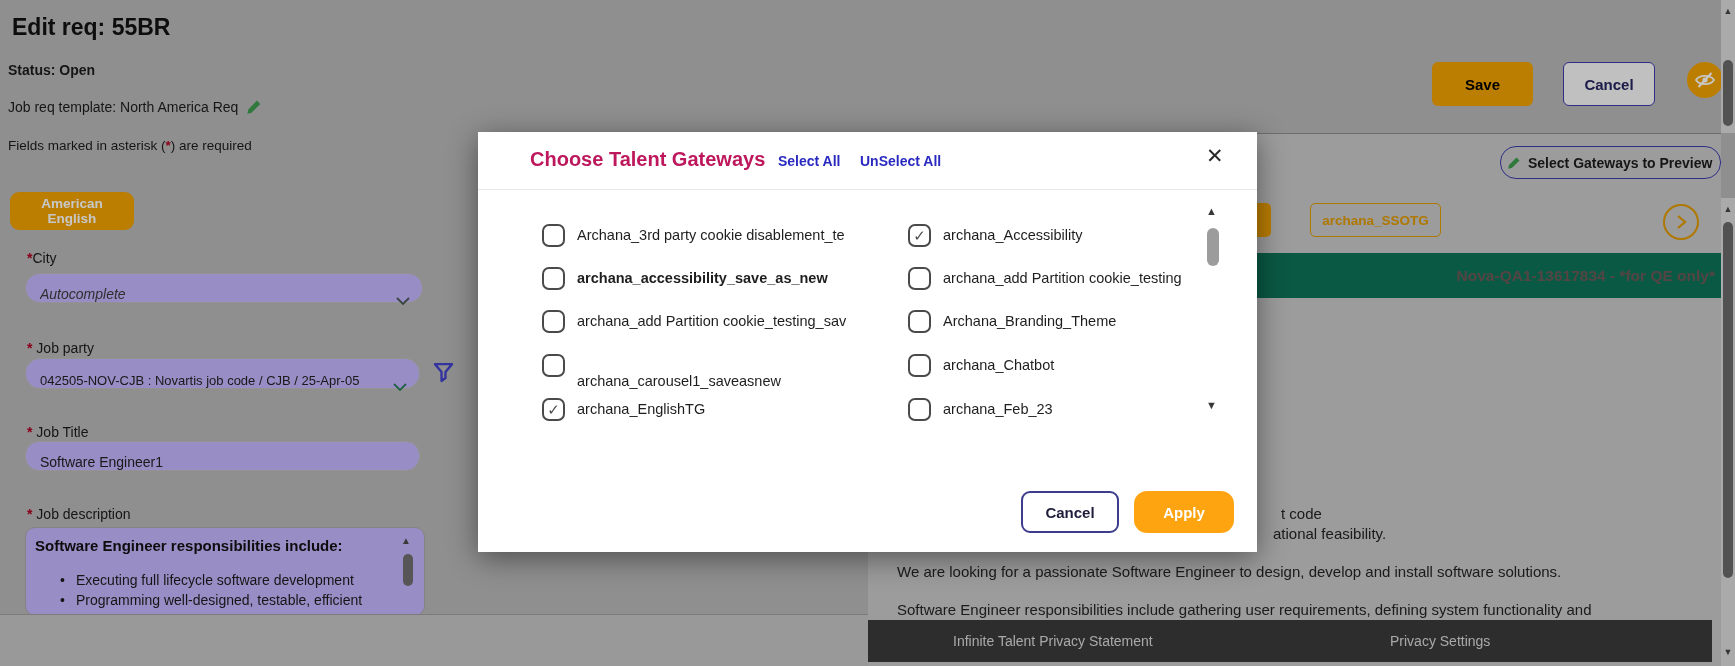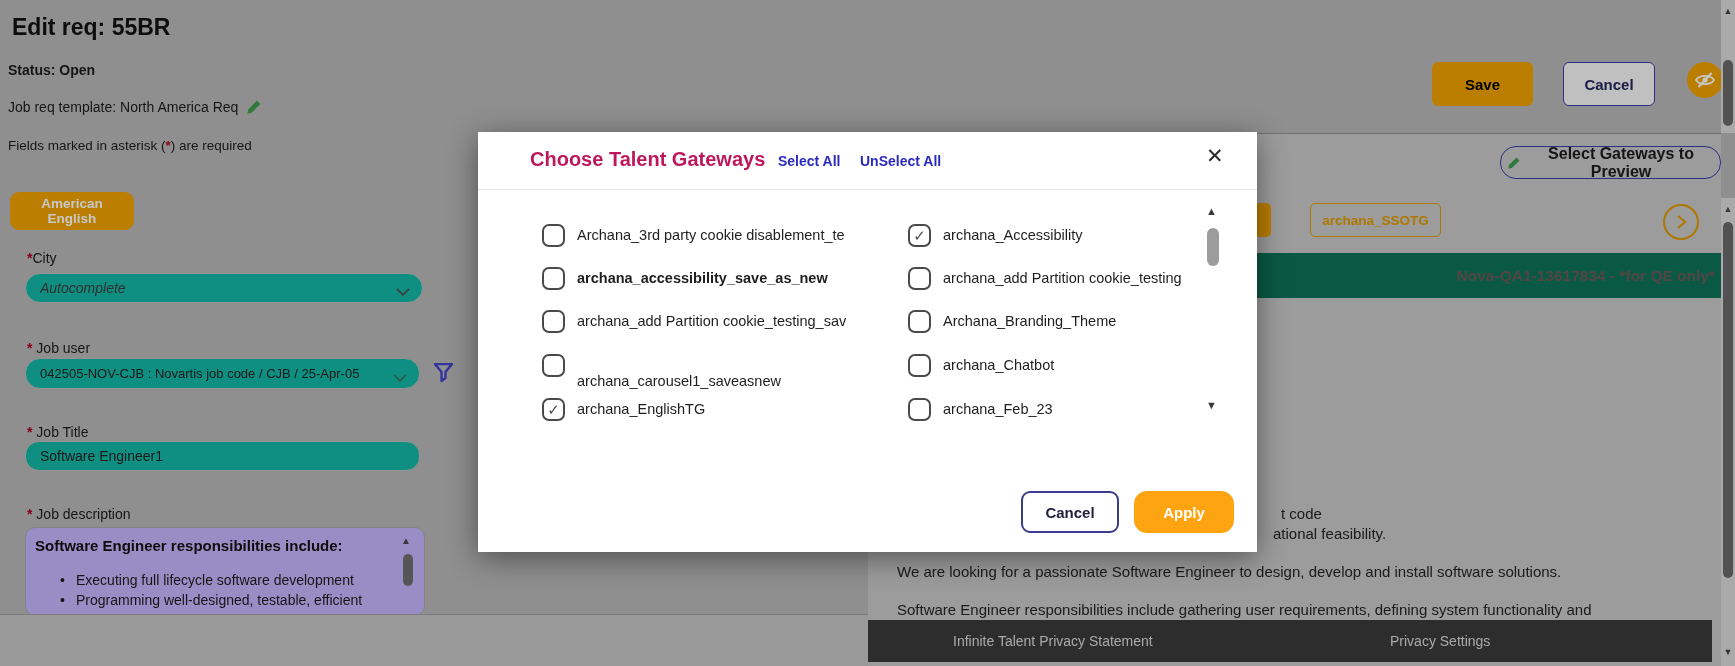--- a/index.html
+++ b/index.html
@@ -7,39 +7,39 @@
     background:#b8b8b8;font-family:"Liberation Sans",sans-serif;color:#1a1a1a;}
   .abs{position:absolute;}
   
   .page-title{font-size:23px;font-weight:bold;color:#111;}
   .meta{font-size:14px;color:#1c1c1c;}
   .req-note{font-size:13.5px;color:#1c1c1c;}
   .ast{color:#b00020;font-weight:bold;}
   .pill-btn{background:#f0a202;color:#fff;border:none;border-radius:9px;
     font-size:13.5px;font-weight:bold;font-family:inherit;}
   .field-label{font-size:14px;color:#1b1b1b;}
-  .select{background:#14b8a6;border:1px solid #bdbdbd;border-radius:15px;
-    display:flex;align-items:center;padding:0 12px 0 14px;box-sizing:border-box;}
+  .select{background:#c4b5fd;border:1px solid #bdbdbd;border-radius:15px;
+    display:flex;align-items:flex-end;padding:0 12px 0 14px;box-sizing:border-box;}
   .select .val{flex:1;font-size:14px;color:#222;white-space:nowrap;overflow:hidden;}
   .select .val.italic{font-style:italic;color:#3d3d3d;}
   .select .val.small{font-size:13px;}
   .chev{width:14px;height:10px;flex:0 0 auto;}
   .desc-box{background:#c4b5fd;border:1px solid #a8a8a8;border-radius:10px;overflow:hidden;}
   .desc-head{font-size:15px;font-weight:bold;color:#111;}
   .desc-line{font-size:14px;color:#1c1c1c;}
   .mini-scroll-arrow{font-size:10px;color:#4a4a4a;line-height:10px;}
   .mini-thumb{background:#6f6f6f;border-radius:5px;}
   .btn-solid{background:#f0a202;color:#000000;border:none;border-radius:6px;
     font-size:15px;font-weight:bold;font-family:inherit;}
   .btn-outline{background:#f6f6f6;color:#25255e;border:1.5px solid #3c3cae;border-radius:6px;
     font-size:15px;font-weight:bold;font-family:inherit;}
   .panel{background:#c8c8c8;border-top:1px solid #8d8d8d;}
   .gw-preview-btn{background:transparent;border:1.5px solid #3c3cae;border-radius:16px;
-    display:flex;align-items:center;gap:7px;justify-content:space-between;
-    font-size:16px;font-weight:bold;color:#1c1c1c;font-family:inherit;}
+    display:flex;align-items:center;gap:7px;justify-content:flex-start;
+    font-size:14px;font-weight:bold;color:#1c1c1c;font-family:inherit;}
   .tab-filled{background:#f0a202;border-radius:5px;}
   .tab-outline{background:transparent;border:1.5px solid #e09a00;border-radius:5px;
     color:#e09a00;font-size:13.5px;font-weight:bold;display:flex;align-items:center;
     justify-content:center;font-family:inherit;}
   .chev-circle{border:2px solid #e09a00;border-radius:50%;box-sizing:border-box;
     display:flex;align-items:center;justify-content:center;background:transparent;}
   .banner{background:#0e7258;display:flex;align-items:center;justify-content:flex-end;
     padding-right:6px;box-sizing:border-box;font-size:15.5px;font-weight:bold;color:#6e5858;}
   .frag,.para{font-size:15px;color:#242424;white-space:nowrap;}
   .footer-bar{background:#3a3a3a;display:flex;align-items:center;}
@@ -96,21 +96,21 @@
   <div class="abs select" style="left:25px;top:273px;width:398px;height:30px;">
     <span class="val italic">Autocomplete</span>
     <span class="chev">
       <svg width="14" height="10" viewBox="0 0 14 10">
           <polyline points="1,2 7,8 13,2" fill="none" stroke="#4a5a52" stroke-width="1.8"></polyline>
         </svg>
     </span>
   </div>
 
   <div class="abs field-label" style="left:27px;top:340px;">
-    <span class="ast">*</span> <span>Job user</span>
+    <span class="ast">*</span> <span>Job party</span>
   </div>
   <div class="abs select" style="left:25px;top:358px;width:395px;height:31px;">
     <span class="val small">042505-NOV-CJB : Novartis job code / CJB / 25-Apr-05</span>
     <span class="chev">
       <svg width="14" height="10" viewBox="0 0 14 10">
           <polyline points="1,2 7,8 13,2" fill="none" stroke="#2e7d5b" stroke-width="1.8"></polyline>
         </svg>
     </span>
   </div>
   <span class="abs" style="left:433px;top:361px;">

